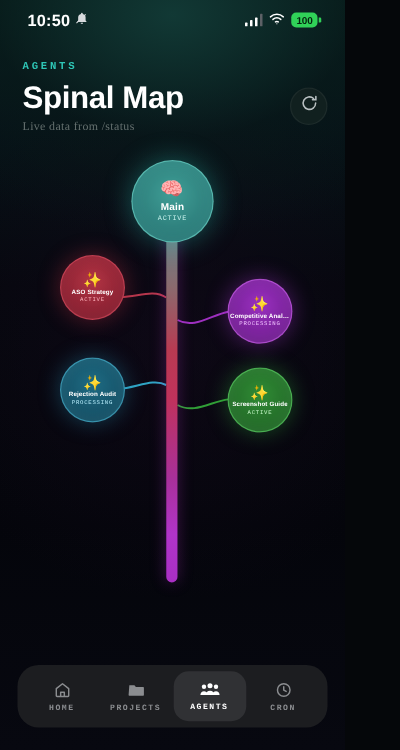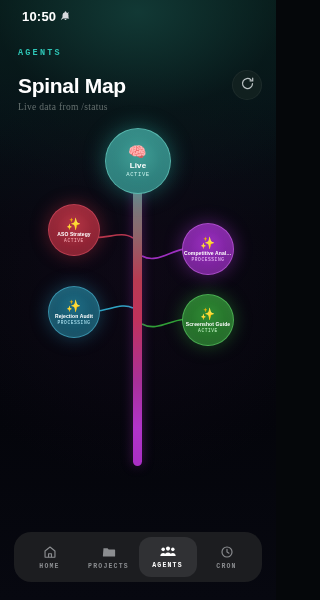--- a/index.html
+++ b/index.html
@@ -42,21 +42,21 @@
     content:""; position:absolute; right:-2.5px; top:4px;
     width:1.5px; height:4px; background:#30d158; border-radius:0 1px 1px 0;
   }
 
   
   .header { position:absolute; top:48px; left:0; right:0; padding:0 18px; }
   .kicker {
     color:#2ec6b6; font-size:8.5px; font-weight:bold;
     letter-spacing:2.2px; font-family:"Liberation Mono", monospace;
   }
-  .title { color:#ffffff; font-size:21px; font-weight:bold; letter-spacing:-0.3px; margin-top:16px; }
+  .title { color:#ffffff; font-size:25px; font-weight:bold; letter-spacing:-0.3px; margin-top:6px; }
   .subtitle {
     color:#65706f; font-size:9.5px; margin-top:4px;
     font-family:Liberation Serif, serif; letter-spacing:0.3px;
   }
   .refresh-btn {
     position:absolute; right:14px; top:22px;
     width:30px; height:30px; border-radius:50%;
     background:#11201f; border:1px solid rgba(255,255,255,0.05);
     display:flex; align-items:center; justify-content:center;
     cursor:pointer;
@@ -155,20 +155,37 @@
   <div class="statusbar">
     <div class="sb-left">
       <span class="sb-time">10:50</span>
       <span>
         <svg width="11" height="11" viewBox="0 0 24 24" fill="#d7dadd">
           <path d="M12 22a2.2 2.2 0 0 0 2.2-2.1H9.8A2.2 2.2 0 0 0 12 22z"></path>
           <path d="M18.5 16.3V11a6.5 6.5 0 0 0-5-6.3V4a1.5 1.5 0 0 0-3 0v.7A6.5 6.5 0 0 0 5.5 11v5.3L4 17.9v.9h16v-.9z"></path>
           <rect x="2.2" y="19.2" width="22" height="1.8" transform="rotate(-43 3 20)" fill="#d7dadd"></rect>
         </svg>
       </span>
+    </div>
+    <div class="sb-right">
+      <span class="bars">
+          <i></i>
+          <i></i>
+          <i></i>
+          <i></i>
+        </span>
+      <span>
+        <svg width="13" height="10" viewBox="0 0 24 18" fill="none" stroke="#fff" stroke-width="2.2" stroke-linecap="round">
+          <path d="M2.5 6.2a14 14 0 0 1 19 0"></path>
+          <path d="M6.2 10a9 9 0 0 1 11.6 0"></path>
+          <path d="M9.9 13.7a4 4 0 0 1 4.2 0"></path>
+          <circle cx="12" cy="16.4" r="0.9" fill="#fff" stroke="none"></circle>
+        </svg>
+      </span>
+      <span class="batt">100</span>
     </div>
   </div>
 
   <div class="header">
     <div class="kicker">AGENTS</div>
     <div class="title">Spinal Map</div>
     <div class="subtitle">Live data from /status</div>
     <div class="refresh-btn">
       <span>
         <svg width="15" height="15" viewBox="0 0 24 24" fill="none" stroke="#b9c0c2" stroke-width="2" stroke-linecap="round">
@@ -185,21 +202,21 @@
       <path d="M133,128 C118,118 98,136 80,122" stroke="#c03a50" stroke-width="1.6" fill="none" opacity="0.95"></path>
       <path d="M142,146 C160,156 178,132 196,141" stroke="#a633c9" stroke-width="1.6" fill="none" opacity="0.95"></path>
       <path d="M133,198 C118,190 98,209 80,197" stroke="#34b6d8" stroke-width="1.6" fill="none" opacity="0.9"></path>
       <path d="M142,214 C160,224 178,202 196,212" stroke="#35b03c" stroke-width="1.6" fill="none" opacity="0.9"></path>
     </svg>
 
     <div class="spine"></div>
 
     <div class="node node-main">
       <span class="emoji">🧠</span>
-      <span class="nlabel">Live</span>
+      <span class="nlabel">Main</span>
       <span class="nstatus">ACTIVE</span>
     </div>
 
     <div class="node node-sm n-red">
       <span class="emoji">✨</span>
       <span class="nlabel">ASO Strategy</span>
       <span class="nstatus">ACTIVE</span>
     </div>
 
     <div class="node node-sm n-purple">

